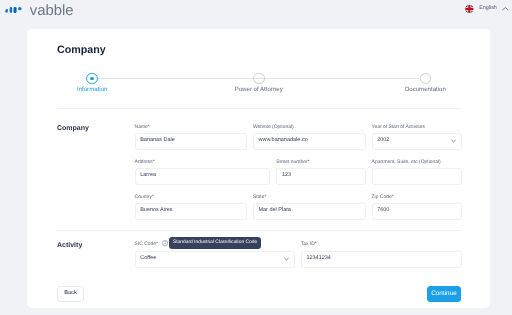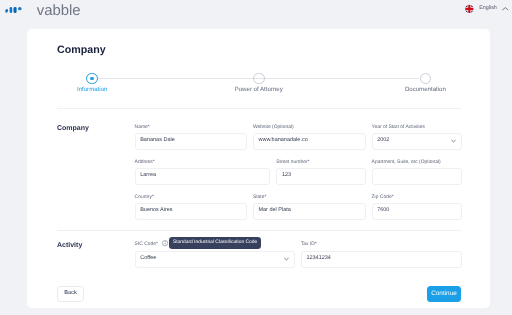--- a/index.html
+++ b/index.html
@@ -4,21 +4,21 @@
 <style>
   html,body{margin:0;padding:0;}
   body{width:512px;height:315px;overflow:hidden;background:#f1f2f5;
        font-family:"Liberation Sans",sans-serif;-webkit-font-smoothing:antialiased;text-rendering:geometricPrecision;}
 
   
   .topbar{position:absolute;left:0;top:0;width:512px;height:29px;background:#f1f2f5;}
   .brand{position:absolute;left:4.8px;top:0px;height:22px;display:flex;align-items:center;}
   .logo-mark{display:block;margin-top:-1px;}
   .brand-name{font-size:14.9px;color:#6f7685;letter-spacing:-0.05px;line-height:1;
-              margin-left:15px;font-weight:400;}
+              margin-left:8px;font-weight:400;}
   .lang{position:absolute;left:465.3px;top:0;height:18.2px;display:flex;align-items:center;}
   .lang-label{font-size:5.4px;color:#4e5668;line-height:1;margin-left:5.2px;}
   .flag{display:block;}
   .chev-up{display:block;margin-left:5.5px;}
 
   
   .card{position:absolute;left:27px;top:29px;width:463px;height:279px;background:#fff;
         border-radius:5px;box-sizing:border-box;}
 
   .page-title{position:absolute;left:30px;top:15.8px;font-size:10.7px;font-weight:bold;color:#19223c;

